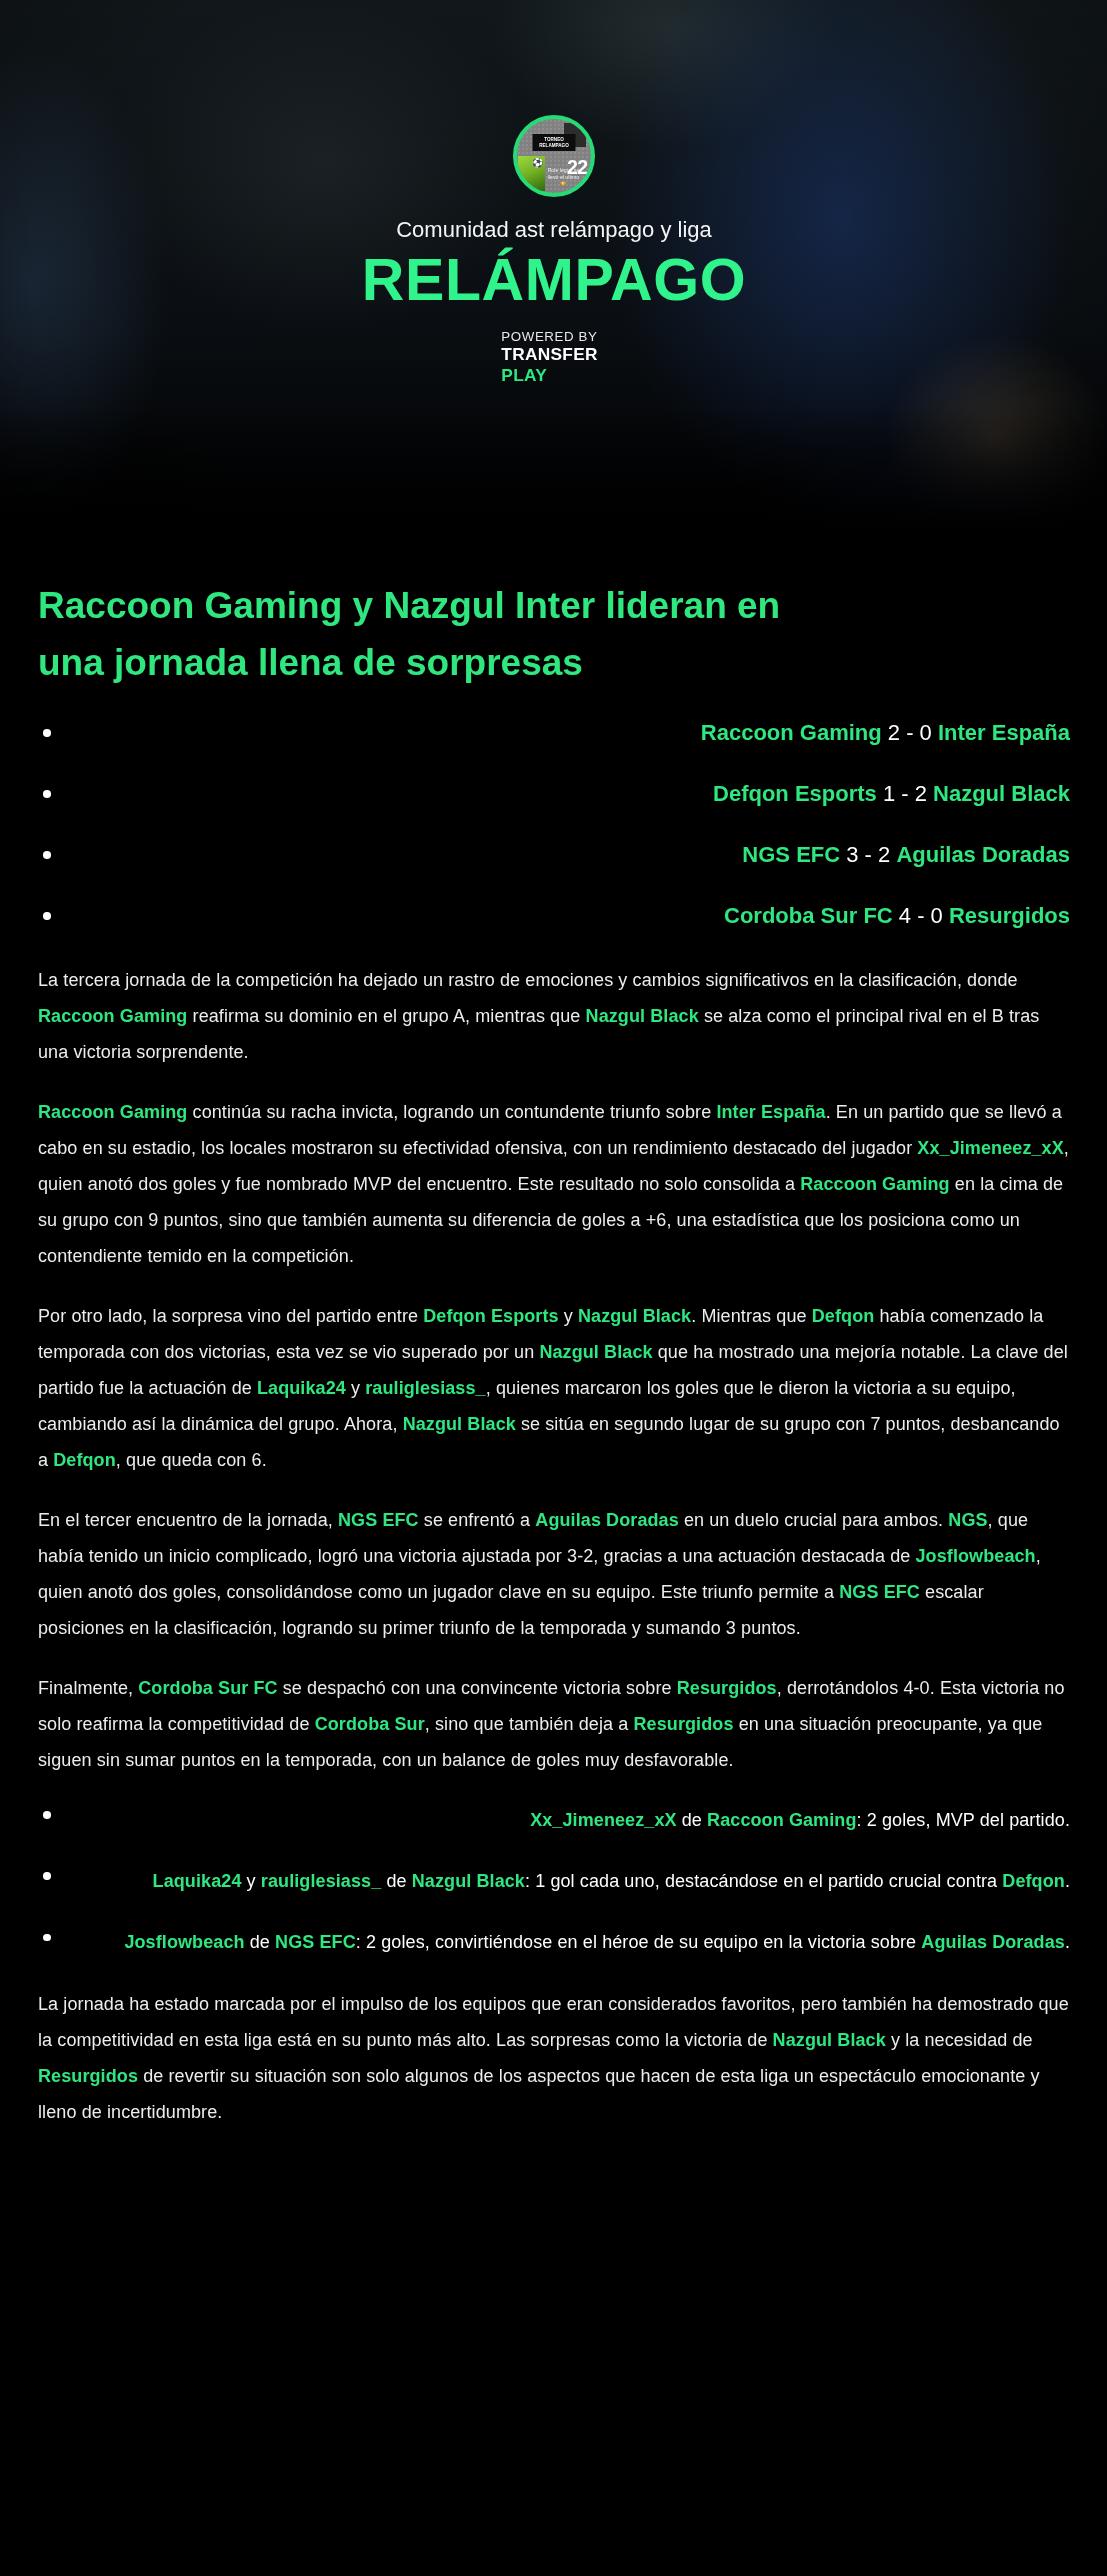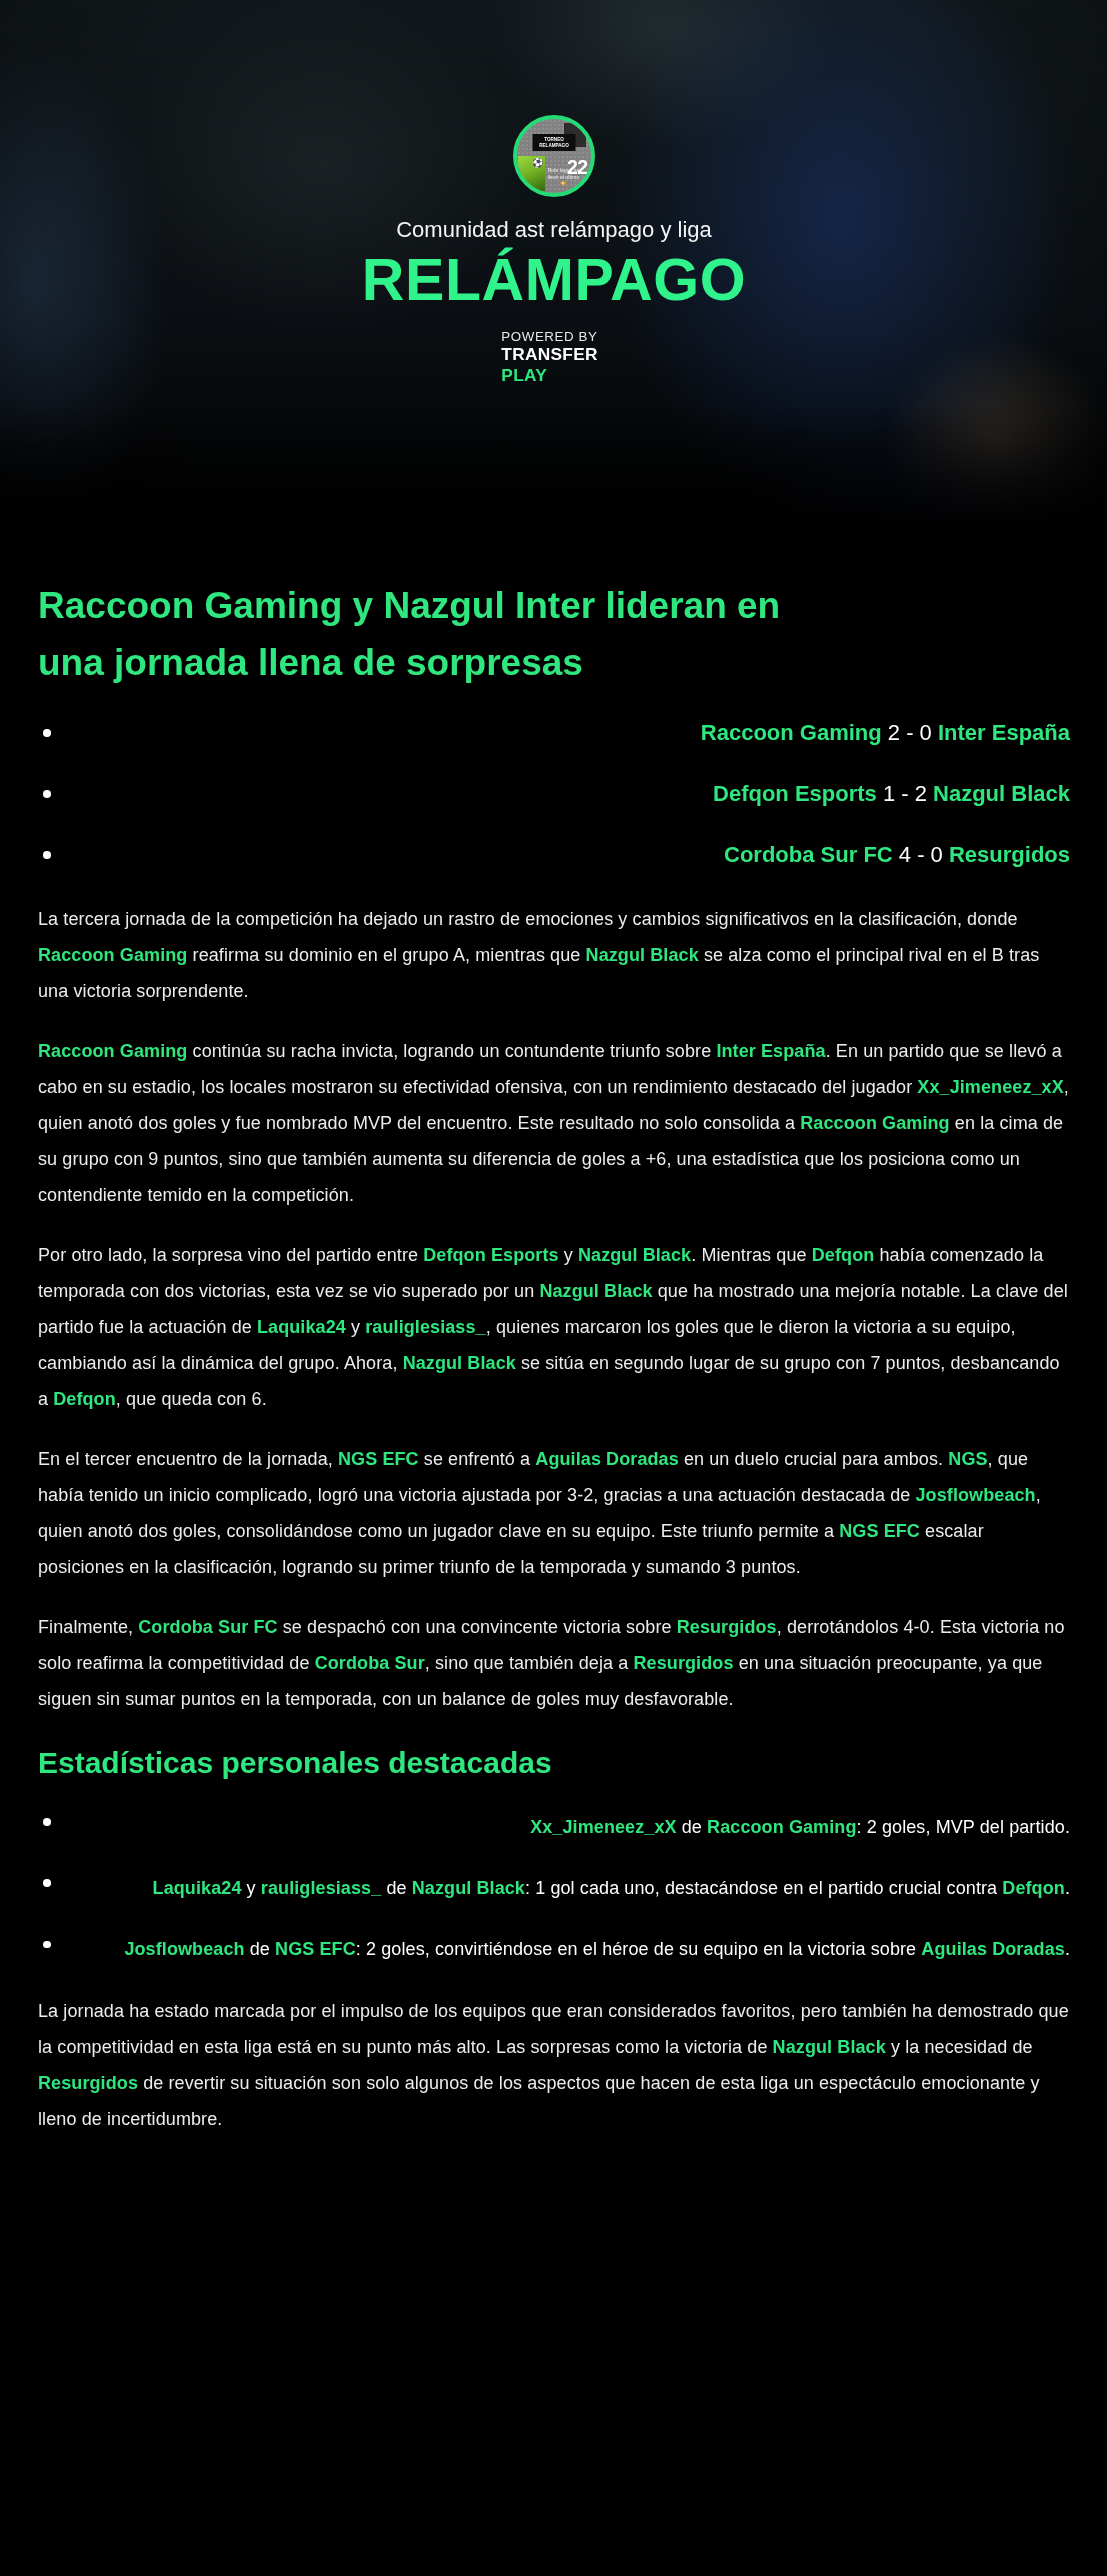--- a/index.html
+++ b/index.html
@@ -101,30 +101,30 @@
     <div class="hero-fade"></div>
   </header>
 
   <main class="article">
 
     <h2 class="headline">Raccoon Gaming y Nazgul Inter lideran en una jornada llena de sorpresas</h2>
 
     <ul class="bullets results-list">
       <li><span class="hl">Raccoon Gaming</span><span> 2 - 0 </span><span class="hl">Inter España</span></li>
       <li><span class="hl">Defqon Esports</span><span> 1 - 2 </span><span class="hl">Nazgul Black</span></li>
+      <li><span class="hl">NGS EFC</span><span> 3 - 2 </span><span class="hl">Aguilas Doradas</span></li>
       <li><span class="hl">Cordoba Sur FC</span><span> 4 - 0 </span><span class="hl">Resurgidos</span></li>
     </ul>
 
     <p class="body"><span>La tercera jornada de la competición ha dejado un rastro de emociones y cambios significativos en la clasificación, donde </span><span class="hl">Raccoon Gaming</span><span> reafirma su dominio en el grupo A, mientras que </span><span class="hl">Nazgul Black</span><span> se alza como el principal rival en el B tras una victoria sorprendente.</span></p>
     <p class="body"><span class="hl">Raccoon Gaming</span><span> continúa su racha invicta, logrando un contundente triunfo sobre </span><span class="hl">Inter España</span><span>. En un partido que se llevó a cabo en su estadio, los locales mostraron su efectividad ofensiva, con un rendimiento destacado del jugador </span><span class="hl">Xx_Jimeneez_xX</span><span>, quien anotó dos goles y fue nombrado MVP del encuentro. Este resultado no solo consolida a </span><span class="hl">Raccoon Gaming</span><span> en la cima de su grupo con 9 puntos, sino que también aumenta su diferencia de goles a +6, una estadística que los posiciona como un contendiente temido en la competición.</span></p>
     <p class="body"><span>Por otro lado, la sorpresa vino del partido entre </span><span class="hl">Defqon Esports</span><span> y </span><span class="hl">Nazgul Black</span><span>. Mientras que </span><span class="hl">Defqon</span><span> había comenzado la temporada con dos victorias, esta vez se vio superado por un </span><span class="hl">Nazgul Black</span><span> que ha mostrado una mejoría notable. La clave del partido fue la actuación de </span><span class="hl">Laquika24</span><span> y </span><span class="hl">rauliglesiass_</span><span>, quienes marcaron los goles que le dieron la victoria a su equipo, cambiando así la dinámica del grupo. Ahora, </span><span class="hl">Nazgul Black</span><span> se sitúa en segundo lugar de su grupo con 7 puntos, desbancando a </span><span class="hl">Defqon</span><span>, que queda con 6.</span></p>
     <p class="body"><span>En el tercer encuentro de la jornada, </span><span class="hl">NGS EFC</span><span> se enfrentó a </span><span class="hl">Aguilas Doradas</span><span> en un duelo crucial para ambos. </span><span class="hl">NGS</span><span>, que había tenido un inicio complicado, logró una victoria ajustada por 3-2, gracias a una actuación destacada de </span><span class="hl">Josflowbeach</span><span>, quien anotó dos goles, consolidándose como un jugador clave en su equipo. Este triunfo permite a </span><span class="hl">NGS EFC</span><span> escalar posiciones en la clasificación, logrando su primer triunfo de la temporada y sumando 3 puntos.</span></p>
     <p class="body"><span>Finalmente, </span><span class="hl">Cordoba Sur FC</span><span> se despachó con una convincente victoria sobre </span><span class="hl">Resurgidos</span><span>, derrotándolos 4-0. Esta victoria no solo reafirma la competitividad de </span><span class="hl">Cordoba Sur</span><span>, sino que también deja a </span><span class="hl">Resurgidos</span><span> en una situación preocupante, ya que siguen sin sumar puntos en la temporada, con un balance de goles muy desfavorable.</span></p>
 
-    <h3 class="section-heading stats">Estadísticas personales destacadas</h3>
     <ul class="bullets stats-list">
       <li><span class="hl">Xx_Jimeneez_xX</span><span> de </span><span class="hl">Raccoon Gaming</span><span>: 2 goles, MVP del partido.</span></li>
       <li><span class="hl">Laquika24</span><span> y </span><span class="hl">rauliglesiass_</span><span> de </span><span class="hl">Nazgul Black</span><span>: 1 gol cada uno, destacándose en el partido crucial contra </span><span class="hl">Defqon</span><span>.</span></li>
       <li><span class="hl">Josflowbeach</span><span> de </span><span class="hl">NGS EFC</span><span>: 2 goles, convirtiéndose en el héroe de su equipo en la victoria sobre </span><span class="hl">Aguilas Doradas</span><span>.</span></li>
     </ul>
 
     <p class="body"><span>La jornada ha estado marcada por el impulso de los equipos que eran considerados favoritos, pero también ha demostrado que la competitividad en esta liga está en su punto más alto. Las sorpresas como la victoria de </span><span class="hl">Nazgul Black</span><span> y la necesidad de </span><span class="hl">Resurgidos</span><span> de revertir su situación son solo algunos de los aspectos que hacen de esta liga un espectáculo emocionante y lleno de incertidumbre.</span></p>
 
   </main>
 </div>

